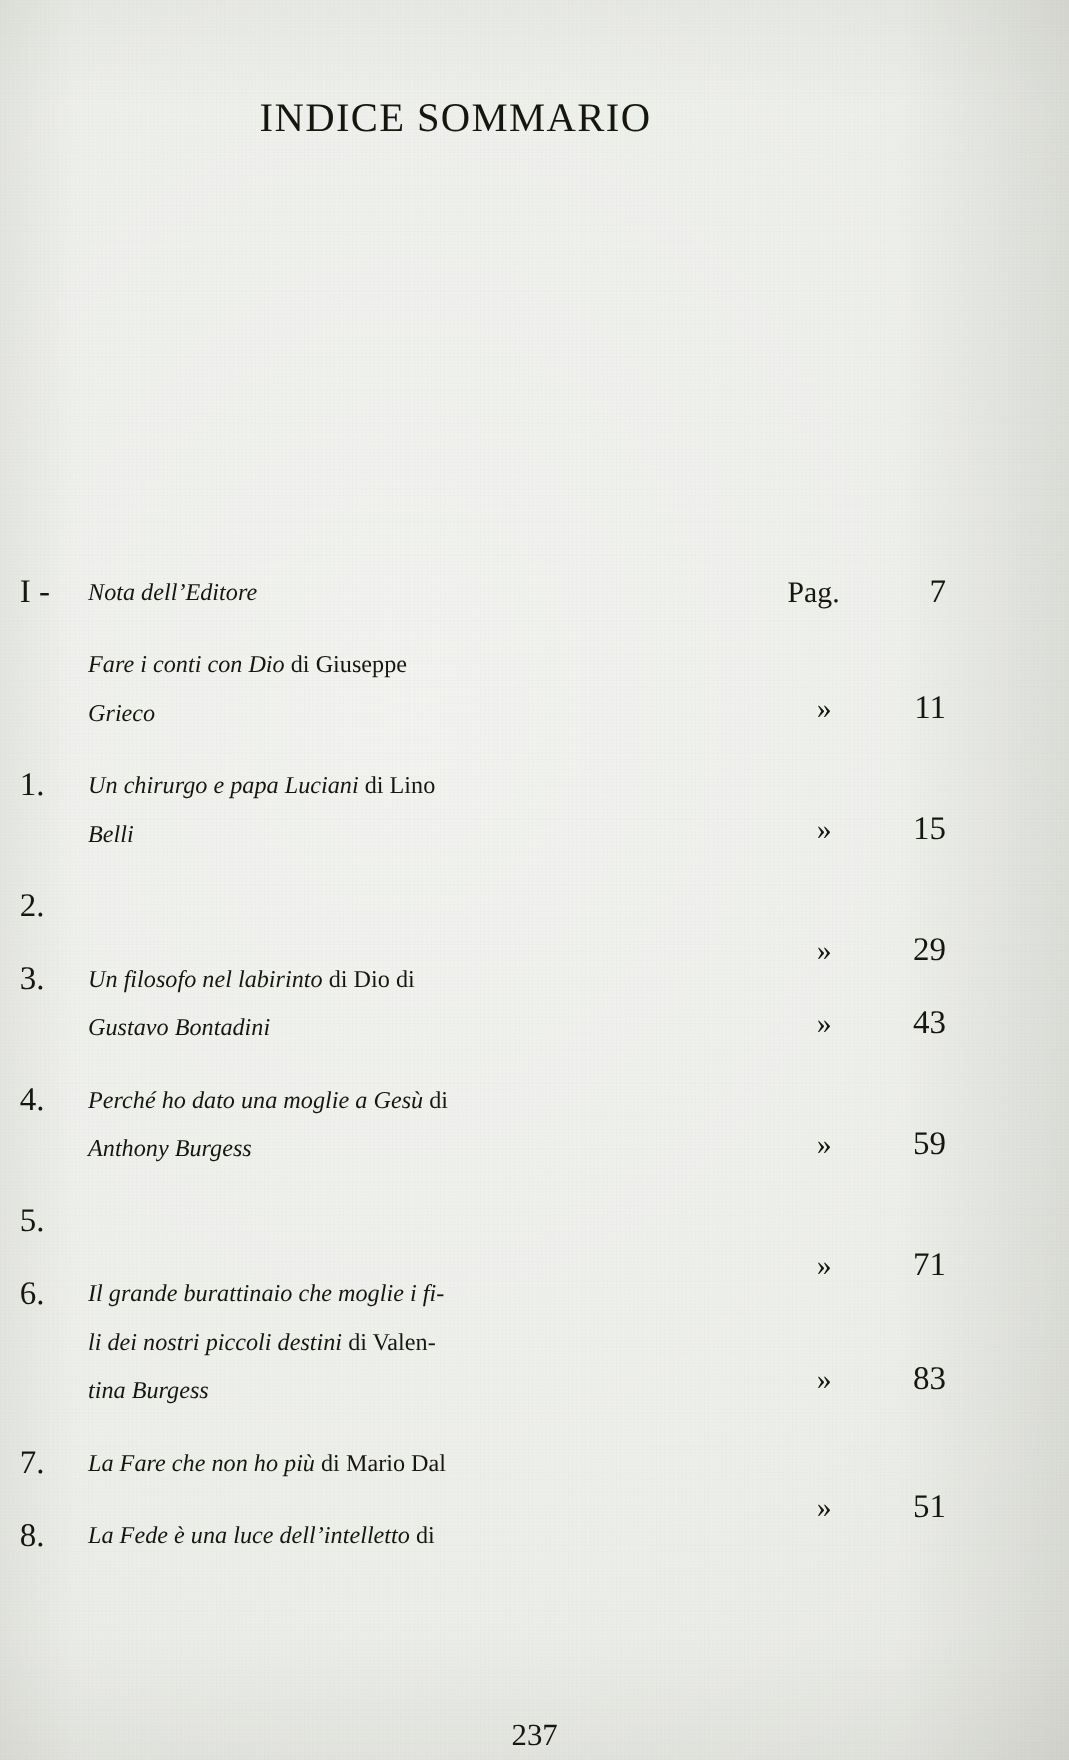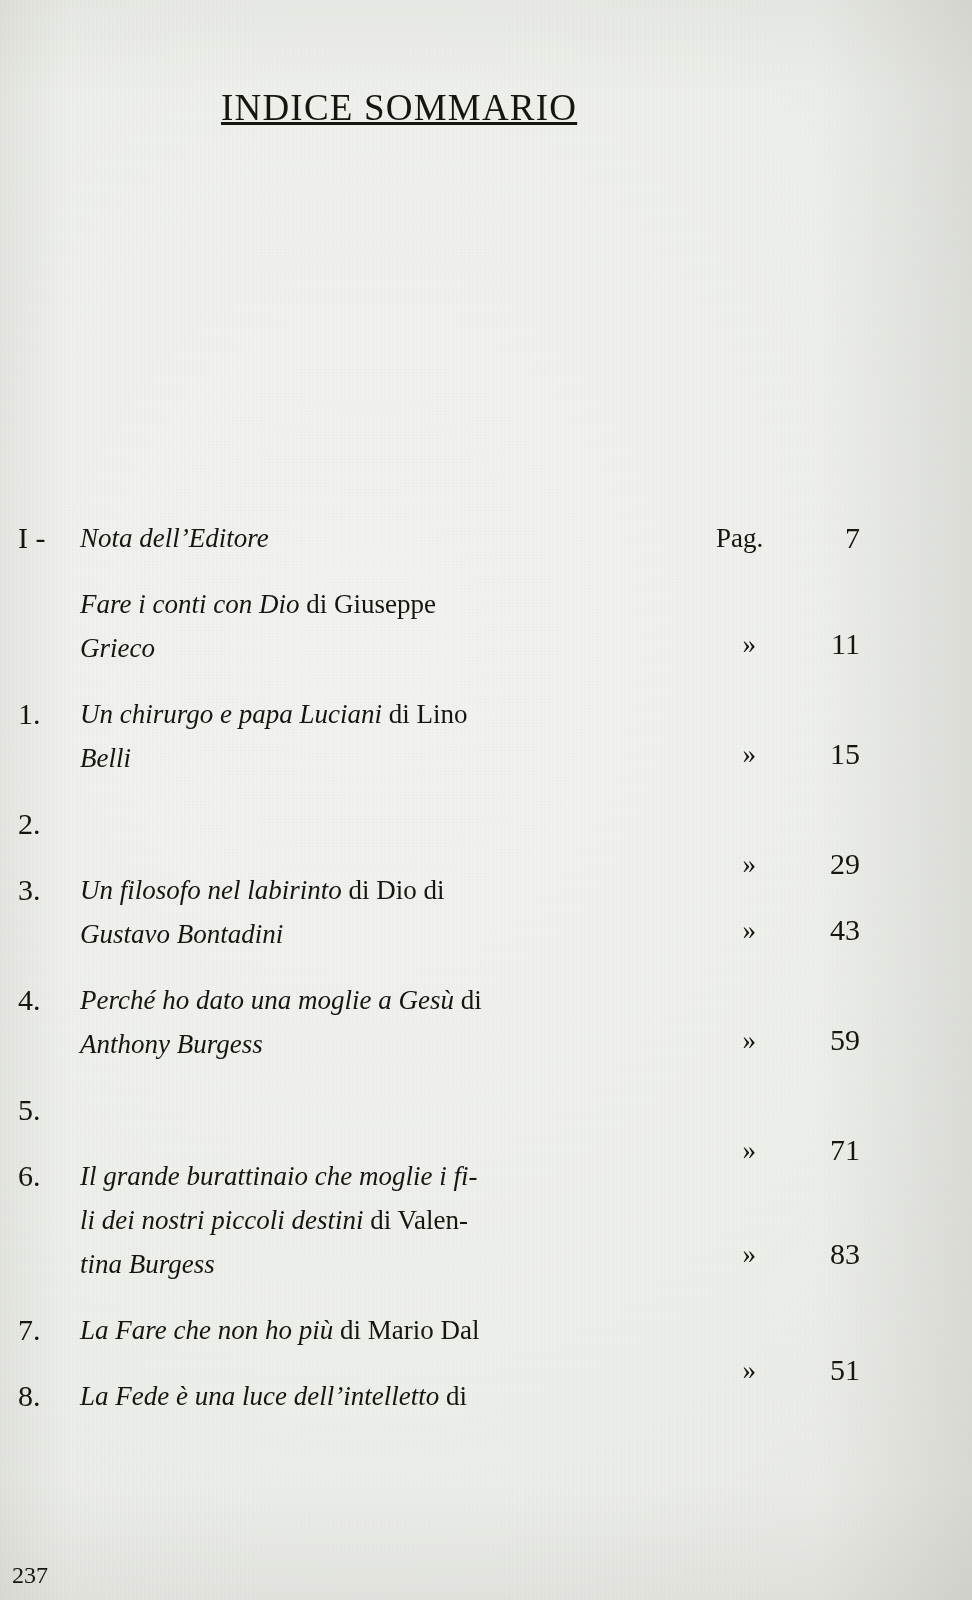--- a/index.html
+++ b/index.html
@@ -45,27 +45,26 @@
   #content {
     position: relative;
     z-index: 2;
     width: 100%;
     height: 100%;
   }
 
   
   .page-heading {
     position: absolute;
-    left: 221px;
+    left: 236px;
     top: 86px;
     font-size: 37px;
     letter-spacing: 1.2px;
     font-weight: 400;
     white-space: nowrap;
-    text-decoration: underline;
   }
 
   
   .toc {
     position: absolute;
     left: 16px;
     top: 516px;
     width: 860px;
   }
 
@@ -89,21 +88,21 @@
     width: 64px;
     letter-spacing: 0px;
   }
   .entry-num.blank {
     width: 64px;
   }
 
   .entry-text {
     flex: 0 0 auto;
     width: 630px;
-    font-size: 27px;
+    font-size: 22px;
     line-height: 44px;
   }
   .entry-text i {
     font-style: italic;
   }
 
   .entry-sep {
     position: absolute;
     left: 700px;
     font-size: 27px;
@@ -122,25 +121,25 @@
   }
 
   
   .rows-1 .entry-sep, .rows-1 .entry-page { top: 0px; }
   .rows-2 .entry-sep, .rows-2 .entry-page { top: 40px; }
   .rows-3 .entry-sep, .rows-3 .entry-page { top: 78px; }
 
   
   .folio {
     position: absolute;
-    left: 12px;
+    left: 0;
     right: 0;
     top: 1562px;
-    text-align: left;
-    font-size: 24px;
+    text-align: center;
+    font-size: 28px;
   }
 </style>
 </head>
 <body>
 
 <div id="page">
   <div id="grain"></div>
   <div id="vignette"></div>
 
   <div id="content">

